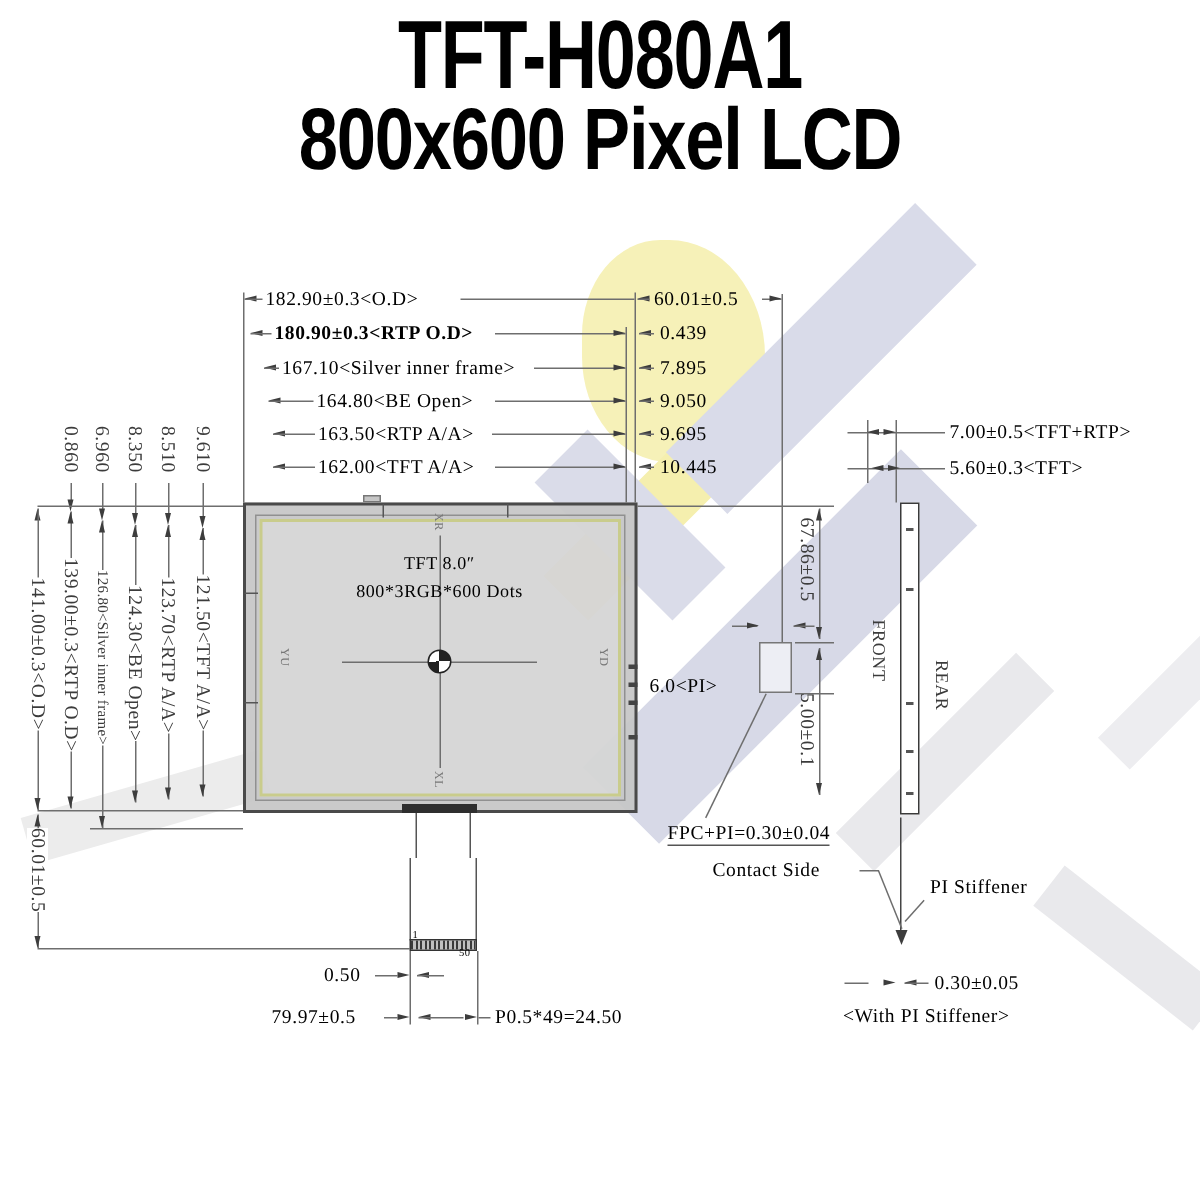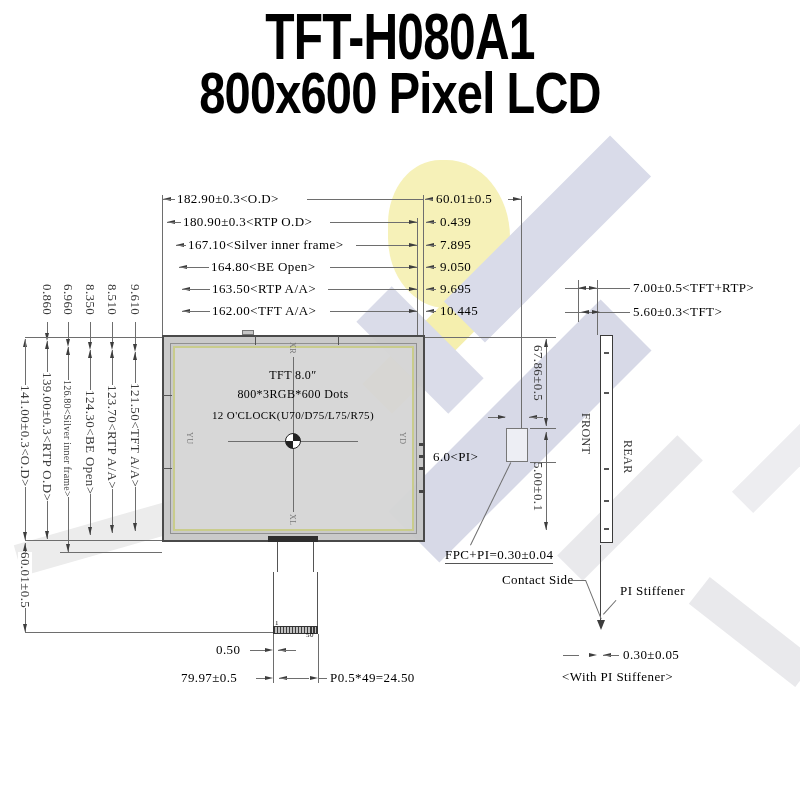--- a/index.html
+++ b/index.html
@@ -52,21 +52,21 @@
   <span class="t" style="left:177px;top:192px;">182.90±0.3&lt;O.D&gt;</span>
   <div class="hl" style="left:307px;top:199px;width:116px;"></div>
   <span class="ar l" style="left:425px;top:196.5px;"></span>
   <div class="hl" style="left:425px;top:199px;width:8px;"></div>
   <span class="t" style="left:436px;top:192px;">60.01±0.5</span>
   <div class="hl" style="left:508px;top:199px;width:13px;"></div>
   <span class="ar r" style="left:513px;top:196.5px;"></span>
 
   <span class="ar l" style="left:167px;top:219.5px;"></span>
   <div class="hl" style="left:167px;top:222px;width:14px;"></div>
-  <span class="t" style="left:183px;top:215px;">180.90±0.3&lt;RTP O.D&gt;</span>
+  <span class="t" style="left:183px;top:215px;font-weight:bold;">180.90±0.3&lt;RTP O.D&gt;</span>
   <div class="hl" style="left:330px;top:222px;width:87px;"></div>
   <span class="ar r" style="left:409px;top:219.5px;"></span>
   <span class="ar l" style="left:426px;top:219.5px;"></span>
   <div class="hl" style="left:426px;top:222px;width:10px;"></div>
   <span class="t" style="left:440px;top:215px;">0.439</span>
 
   <span class="ar l" style="left:176px;top:242.5px;"></span>
   <div class="hl" style="left:176px;top:245px;width:10px;"></div>
   <span class="t" style="left:188px;top:238px;">167.10&lt;Silver inner frame&gt;</span>
   <div class="hl" style="left:356px;top:245px;width:61px;"></div>
@@ -181,21 +181,20 @@
   <div class="vl" style="left:293px;top:357px;height:155px;"></div>
   <div class="abs" style="left:285px;top:433px;width:16px;height:16px;border-radius:50%;border:1px solid #222;box-sizing:border-box;
               background:conic-gradient(#222 0deg 90deg,#fff 90deg 180deg,#222 180deg 270deg,#fff 270deg 360deg);"></div>
   <span class="vt" style="left:299px;top:342px;font-size:8px;color:#777;">XR</span>
   <span class="vt" style="left:299px;top:514px;font-size:8px;color:#777;">XL</span>
   <span class="vt" style="left:196px;top:432px;font-size:8px;color:#777;">YU</span>
   <span class="vt" style="left:409px;top:432px;font-size:8px;color:#777;">YD</span>
 
   <span class="t" style="left:223px;top:368px;width:140px;text-align:center;font-size:12px;">TFT 8.0″</span>
   <span class="t" style="left:203px;top:387px;width:180px;text-align:center;font-size:12px;">800*3RGB*600 Dots</span>
-  <span class="t" style="left:193px;top:408px;width:200px;text-align:center;font-size:11px;">12 O'CLOCK(U70/D75/L75/R75)</span>
 
   <div class="abs" style="left:506px;top:428px;width:22px;height:34px;border:1px solid #777;background:rgba(255,255,255,.55);box-sizing:border-box;"></div>
   <span class="t" style="left:433px;top:410px;margin-top:40px;">6.0&lt;PI&gt;</span>
   <div class="hl" style="left:488px;top:417px;width:17px;"></div>
   <span class="ar r" style="left:498px;top:414.5px;"></span>
   <span class="ar l" style="left:529px;top:414.5px;"></span>
   <div class="hl" style="left:529px;top:417px;width:14px;"></div>
 
   <div class="hl" style="left:425px;top:337px;width:131px;"></div>
   <div class="hl" style="left:530px;top:428px;width:26px;"></div>
@@ -227,21 +226,21 @@
   <span class="ar l" style="left:578px;top:285.5px;"></span>
   <span class="ar r" style="left:589px;top:285.5px;"></span>
   <span class="t" style="left:633px;top:281px;">7.00±0.5&lt;TFT+RTP&gt;</span>
   <div class="hl" style="left:565px;top:312px;width:65px;"></div>
   <span class="ar l" style="left:581px;top:309.5px;"></span>
   <span class="ar r" style="left:592px;top:309.5px;"></span>
   <span class="t" style="left:633px;top:305px;">5.60±0.3&lt;TFT&gt;</span>
 
   <div class="vl dk" style="left:600px;top:545px;height:80px;"></div>
   <span class="ar d" style="left:596.5px;top:620px;border-top-width:10px;border-left-width:4px;border-right-width:4px;"></span>
-  <span class="t" style="left:502px;top:573px;">Contact Side</span>
+  <span class="t" style="left:475px;top:573px;">Contact Side</span>
   <div class="hl" style="left:573px;top:580px;width:13px;"></div>
   <div class="hl" style="left:586px;top:580px;width:42px;transform:rotate(68deg);transform-origin:0 0;"></div>
   <span class="t" style="left:620px;top:584px;">PI Stiffener</span>
   <div class="hl" style="left:603px;top:614px;width:19px;transform:rotate(-48deg);transform-origin:0 0;"></div>
 
   <div class="hl" style="left:563px;top:655px;width:16px;"></div>
   <span class="ar r" style="left:589px;top:652.5px;"></span>
   <span class="ar l" style="left:603px;top:652.5px;"></span>
   <div class="hl" style="left:603px;top:655px;width:16px;"></div>
   <span class="t" style="left:623px;top:648px;">0.30±0.05</span>

